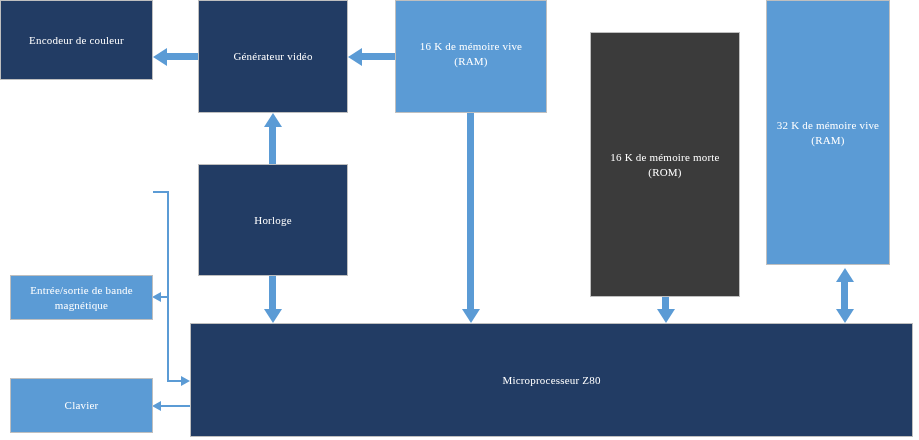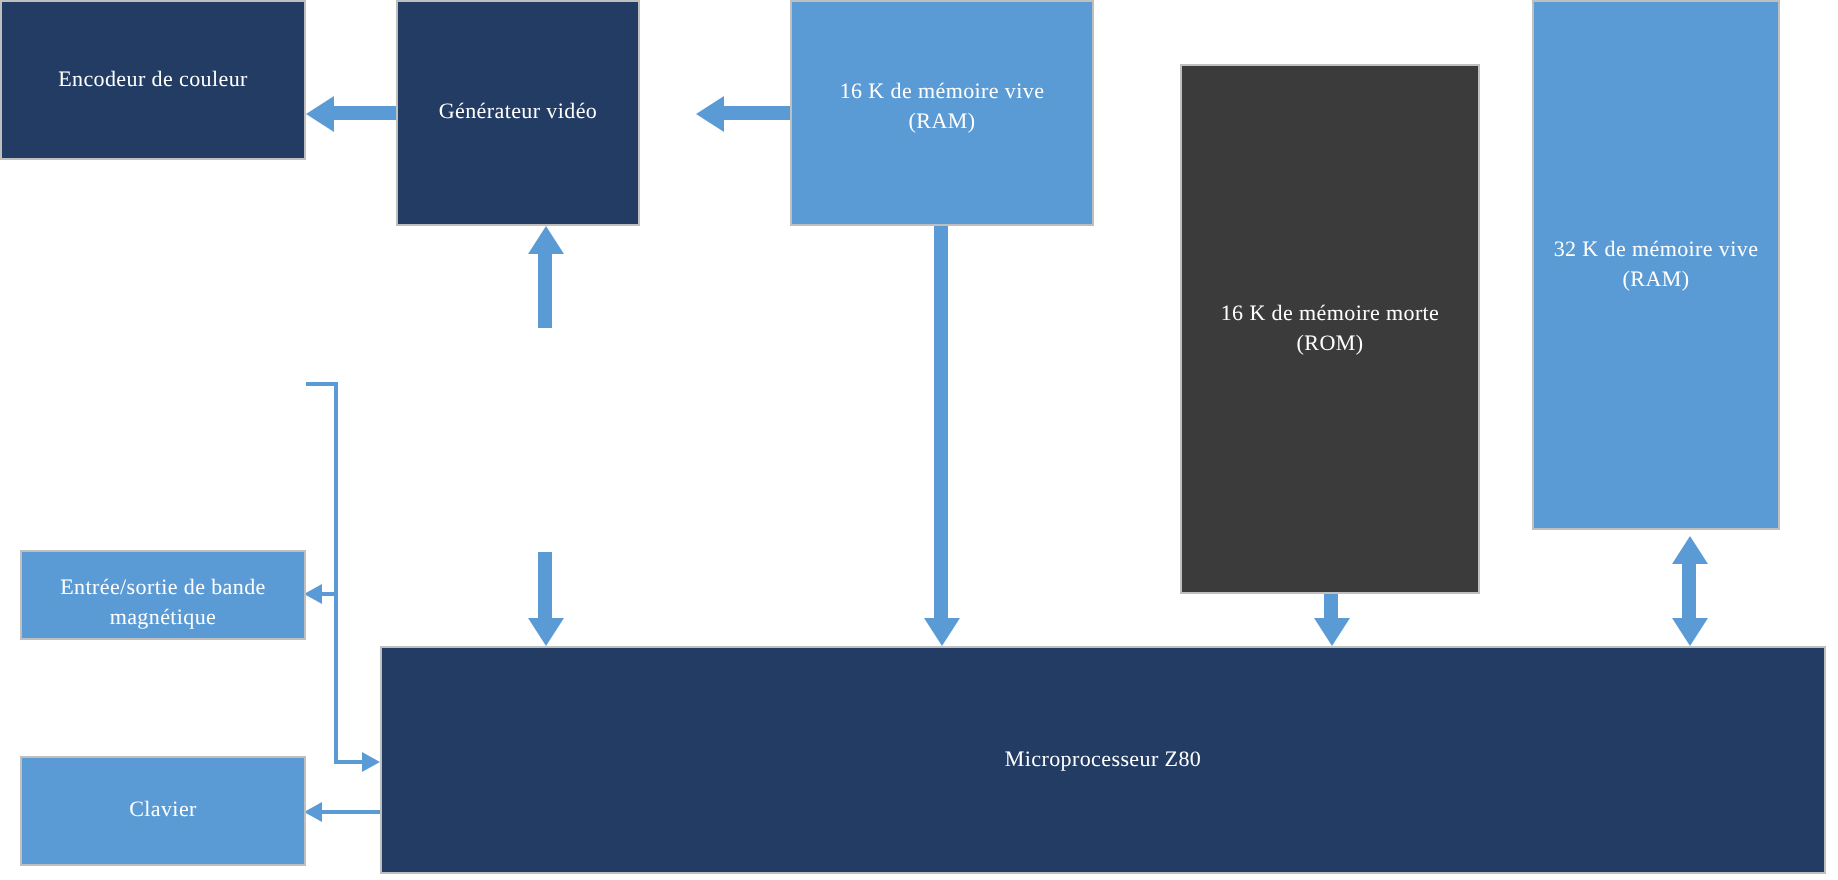--- a/index.html
+++ b/index.html
@@ -80,42 +80,45 @@
 </style>
 </head>
 <body>
 
 <div id="canvas">
 
   <div class="node navy" style="left:0px;top:0px;width:153px;height:80px;">
     <span class="node-label">Encodeur de couleur</span>
   </div>
 
-  <div class="node navy" style="left:198px;top:0px;width:122px;height:113px;">
+  <div class="node navy" style="left:198px;top:0px;width:150px;height:113px;">
     <span class="node-label">Générateur vidéo</span>
   </div>
 
   <div class="node blue" style="left:395px;top:0px;width:152px;height:113px;align-items:flex-start;padding-top:38px;">
     <span class="node-label">16 K de mémoire vive
 (RAM)</span>
   </div>
 
   <div class="node dark" style="left:590px;top:0px;width:150px;height:265px;">
     <span class="node-label">16 K de mémoire morte
 (ROM)</span>
   </div>
 
   <div class="node blue" style="left:766px;top:0px;width:124px;height:265px;">
     <span class="node-label">32 K de mémoire vive
 (RAM)</span>
   </div>
 
 
+  <div class="node navy" style="left:198px;top:164px;width:150px;height:112px;">
+    <span class="node-label">Horloge</span>
+  </div>
 
-  <div class="node blue" style="left:10px;top:275px;width:143px;height:45px;align-items:flex-end;">
+  <div class="node blue" style="left:10px;top:275px;width:143px;height:45px;">
     <span class="node-label">Entrée/sortie de bande
 magnétique</span>
   </div>
 
   <div class="node blue" style="left:10px;top:378px;width:143px;height:55px;">
     <span class="node-label">Clavier</span>
   </div>
 
   <div class="node navy" style="left:190px;top:323px;width:723px;height:114px;">
     <span class="node-label">Microprocesseur Z80</span>

